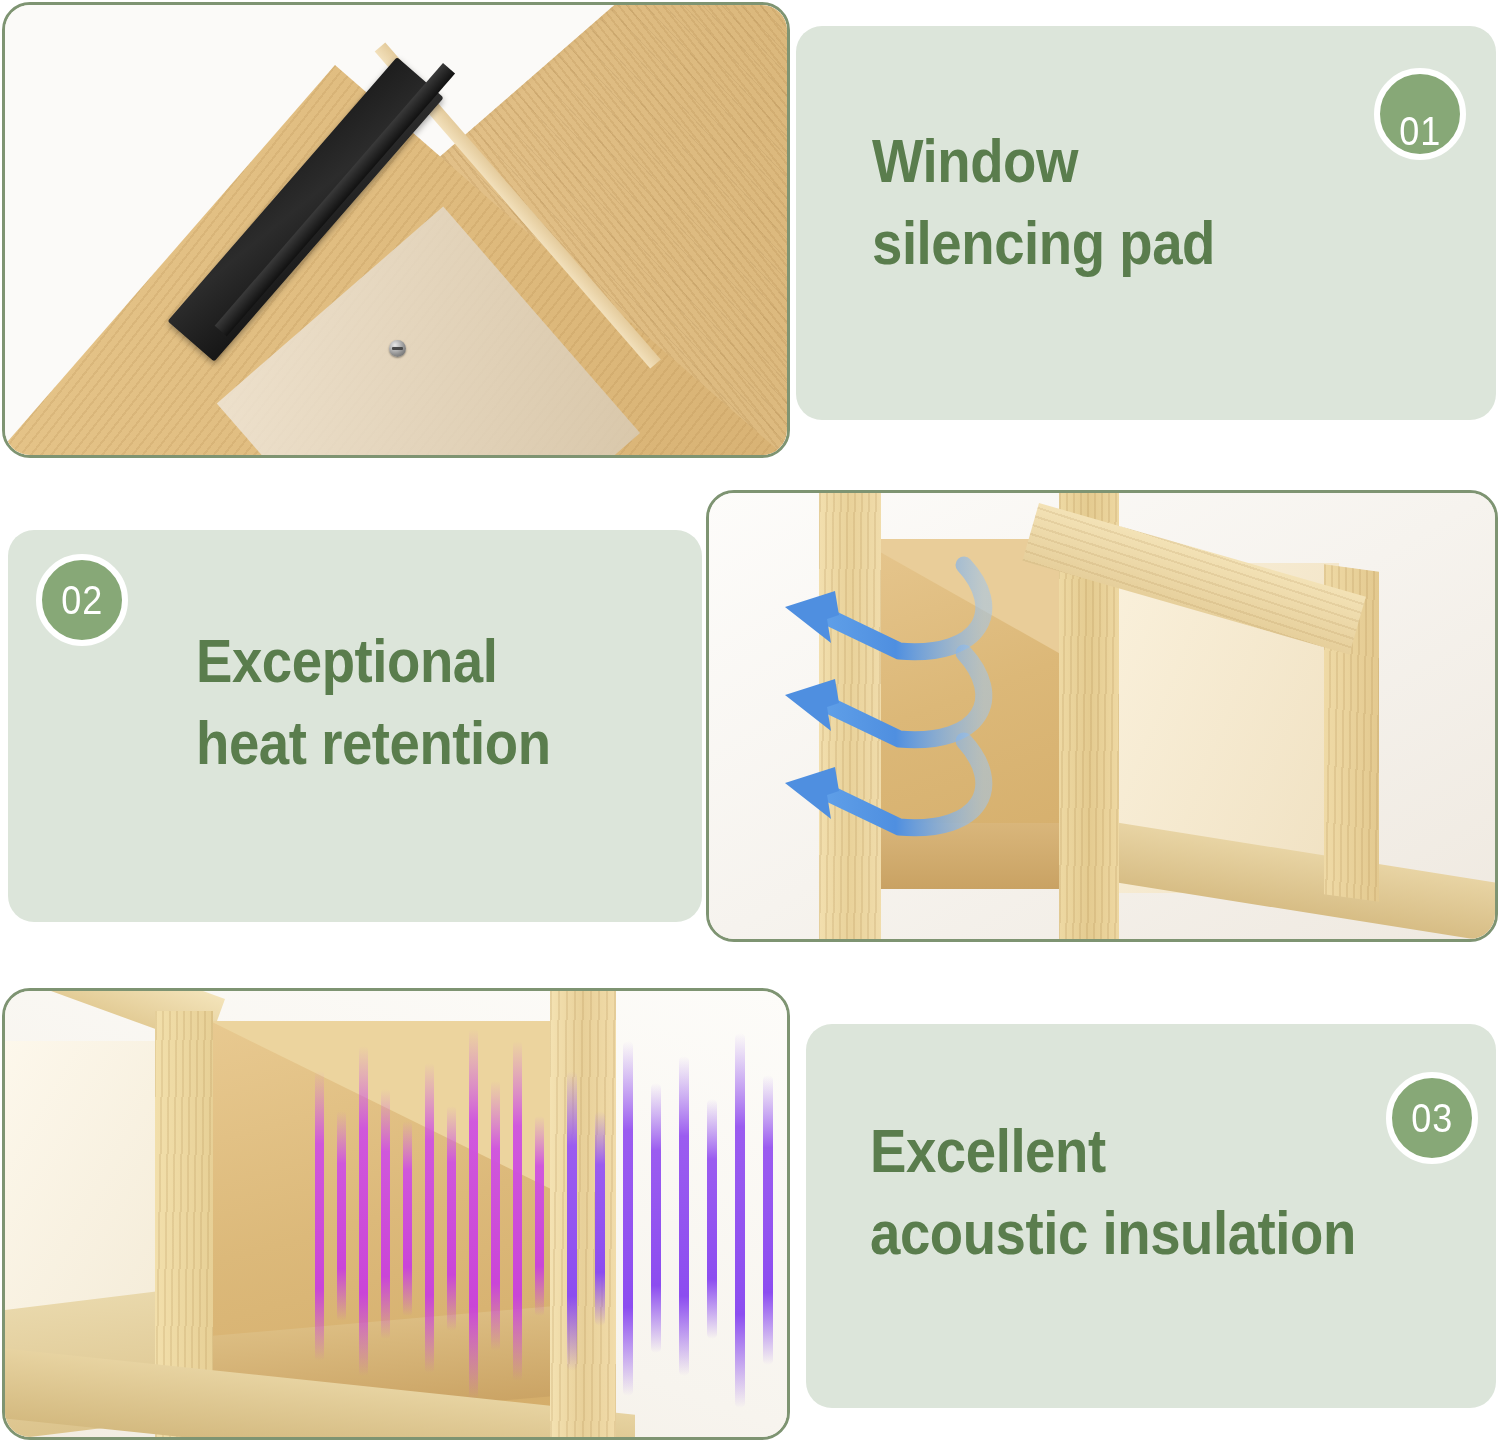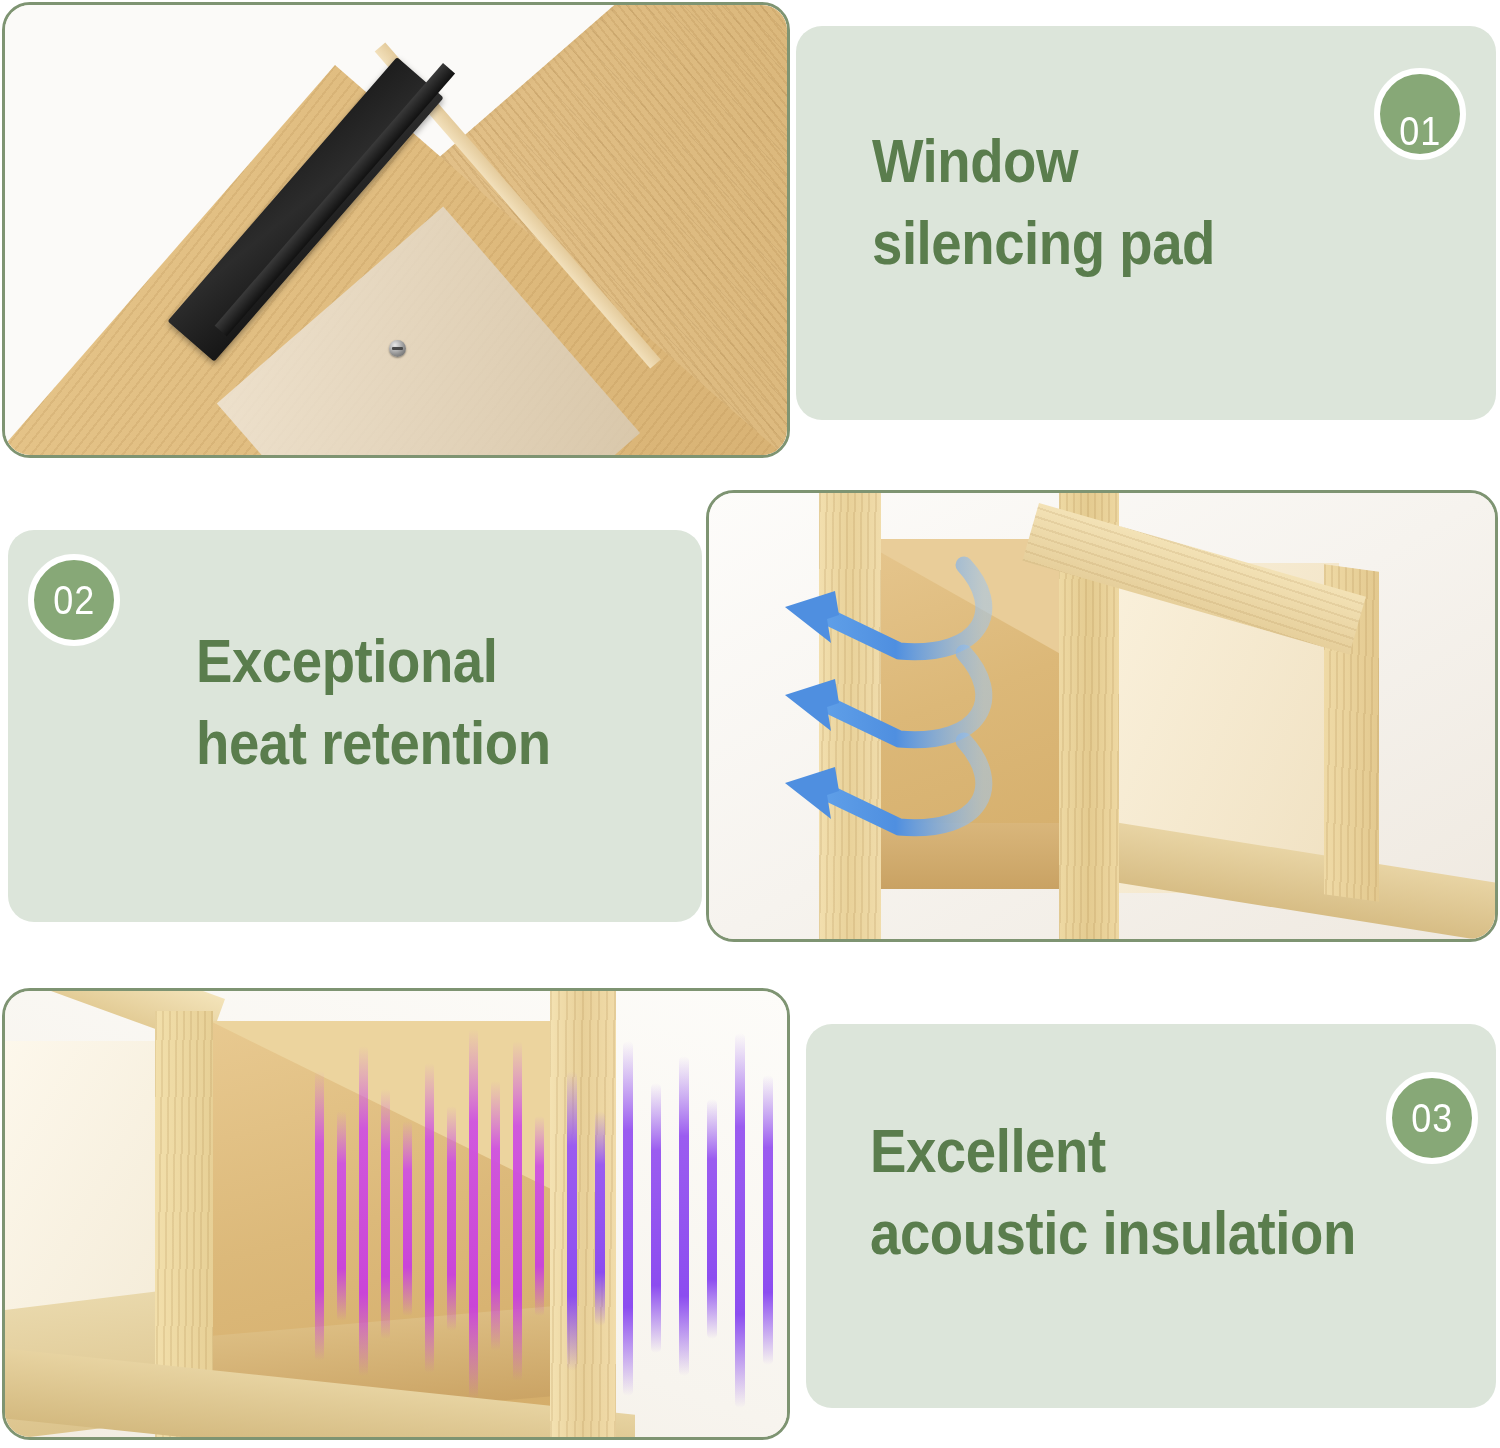--- a/index.html
+++ b/index.html
@@ -146,21 +146,21 @@
     background:#4a4a4a; border-radius:1px;
   }
 
   #panel1-text { left: 796px; top: 26px; width: 700px; height: 394px; }
   #panel1-headline { left: 872px; top: 120px; }
   #panel1-badge { left: 1374px; top: 68px; align-items: flex-end; }
 
   
   #panel2-text { left: 8px; top: 530px; width: 694px; height: 392px; }
   #panel2-headline { left: 196px; top: 620px; }
-  #panel2-badge { left: 28px; top: 554px; }
+  #panel2-badge { left: 36px; top: 554px; }
 
   #panel2-photo { left: 706px; top: 490px; width: 792px; height: 452px; }
   .p2-bg { position:absolute; inset:0; background:linear-gradient(150deg,#fdfcfa 0%, #f6f3ee 50%, #efe9e0 100%); }
   .p2-pillar-left {
     position:absolute; left:110px; top:-10px; width:62px; height:480px;
     background:
       repeating-linear-gradient(91deg, rgba(150,108,48,.14) 0 2px, rgba(0,0,0,0) 2px 7px),
       linear-gradient(90deg,#f2dfae,#e9d29a,#f0dcab);
   }
   .p2-pillar-mid {

